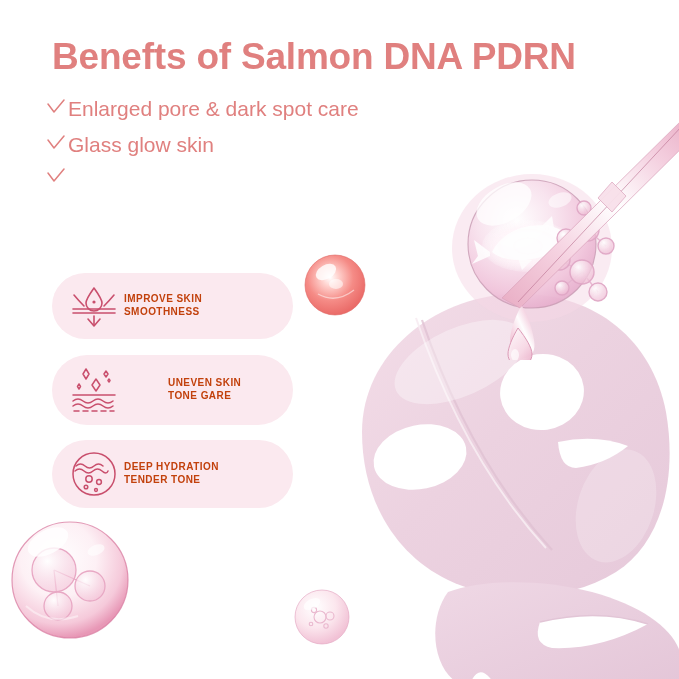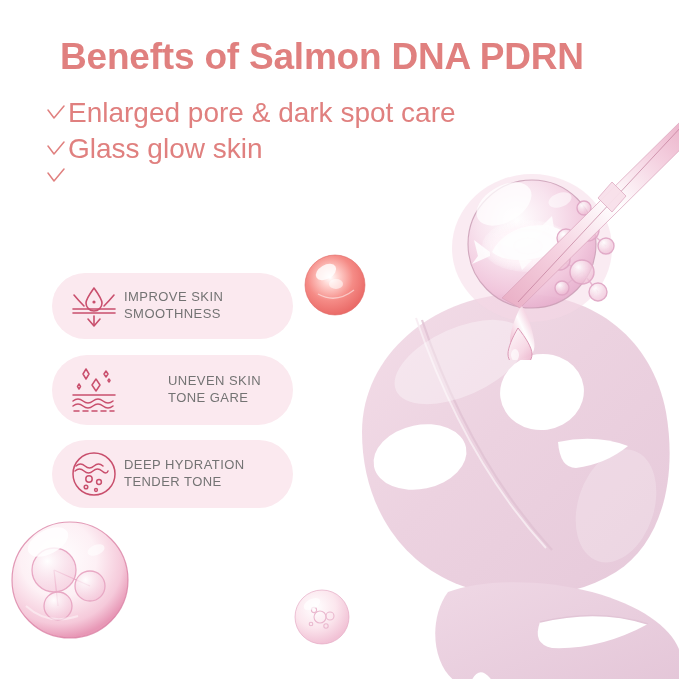--- a/index.html
+++ b/index.html
@@ -12,42 +12,42 @@
     width: 679px;
     height: 679px;
     background: #ffffff;
     overflow: hidden;
     font-family: "Liberation Sans", sans-serif;
   }
 
   
   #page-title {
     position: absolute;
-    left: 60px;
+    left: 52px;
     top: 36px;
     font-size: 37px;
     font-weight: 700;
     letter-spacing: -0.2px;
     color: #e0807f;
     white-space: nowrap;
   }
 
   
   #benefit-list {
     position: absolute;
     left: 46px;
     top: 97px;
     width: 420px;
   }
   .benefit-row {
     display: flex;
     align-items: baseline;
     height: 36px;
     color: #e0807f;
-    font-size: 28px;
+    font-size: 21px;
     font-weight: 400;
   }
   .benefit-check {
     width: 22px;
     flex: 0 0 22px;
     position: relative;
     top: -1px;
   }
   .benefit-check svg { display: block; }
   .benefit-text { white-space: nowrap; }
@@ -71,25 +71,25 @@
   .pill-icon {
     flex: 0 0 60px;
     width: 60px;
     height: 52px;
     display: flex;
     align-items: center;
     justify-content: center;
   }
   .pill-icon svg { display: block; }
   .pill-text {
-    color: #737373;
-    font-size: 13px;
+    color: #c2410c;
+    font-size: 10px;
     line-height: 1.28;
     letter-spacing: 0.45px;
-    font-weight: 400;
+    font-weight: 700;
   }
 
   
   .art {
     position: absolute;
     pointer-events: none;
   }
   #art-mask      { left: 330px; top: 292px; }
   #art-bubble-hero { left: 448px; top: 160px; }
   #art-dropper   { left: 440px; top: 120px; }

